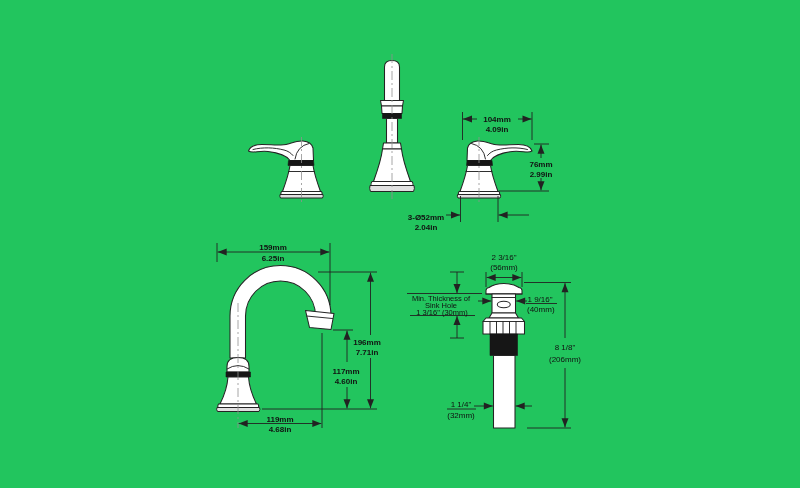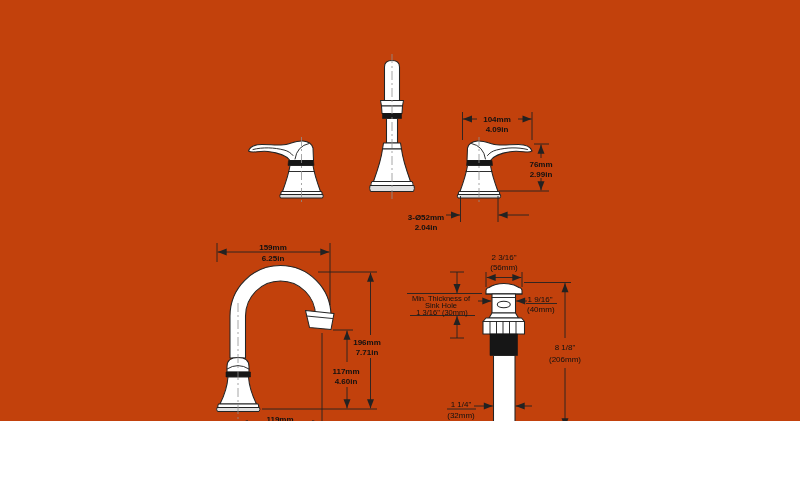--- a/index.html
+++ b/index.html
@@ -1,16 +1,16 @@
 <!DOCTYPE html>
 <html><head>
 <meta charset="utf-8">
 <style>
   html,body{margin:0;padding:0;background:#fff;}
-  .stage{position:relative;width:800px;height:421px;background:#c2410c;overflow:hidden;}
+  .stage{position:relative;width:800px;height:488px;background:#22c55e;overflow:hidden;}
   svg{display:block;}
   .part{fill:#ffffff;stroke:#242424;stroke-width:1.05;stroke-linejoin:round;}
   .partline{fill:none;stroke:#242424;stroke-width:0.95;stroke-linecap:round;}
   .dark{fill:#161616;stroke:#161616;stroke-width:0.6;}
   .shade{fill:#e0e0e0;stroke:#242424;stroke-width:1;}
   .dim{stroke:#222;stroke-width:0.9;fill:none;}
   .cl{stroke:#8f8f8f;stroke-width:0.8;fill:none;stroke-dasharray:9 3 2 3;}
   text{font-family:"Liberation Sans","DejaVu Sans",sans-serif;fill:#111;}
   .dimB{font-size:8px;font-weight:bold;}
   .dimR{font-size:8px;font-weight:normal;}

